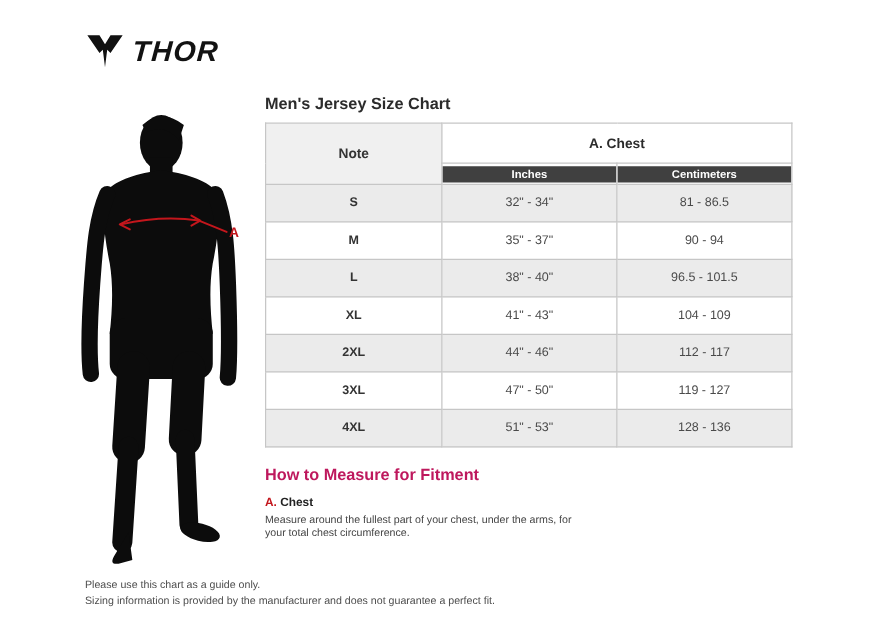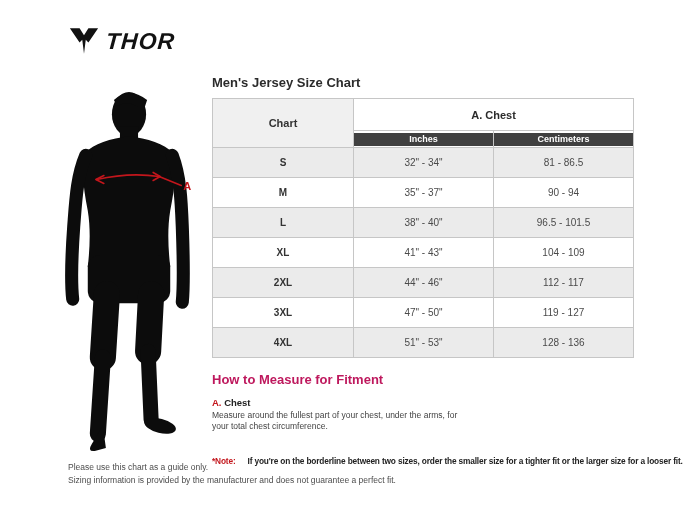--- a/index.html
+++ b/index.html
@@ -89,21 +89,21 @@
       <text x="124" y="101" fill="#c3161c" font-size="11" font-weight="bold" font-family="Liberation Sans, sans-serif">A</text>
     </svg>
   </div>
 
   <main class="content">
     <h1 class="chart-title">Men's Jersey Size Chart</h1>
 
     <table class="size-chart">
       <thead>
         <tr>
-          <th class="size-head" rowspan="2">Chart</th>
+          <th class="size-head" rowspan="2">Note</th>
           <th class="group-head" colspan="2">A. Chest</th>
         </tr>
         <tr>
           <th class="unit-cell">
             <div class="unit-bar">Inches</div>
           </th>
           <th class="unit-cell">
             <div class="unit-bar">Centimeters</div>
           </th>
         </tr>
@@ -149,23 +149,20 @@
 
     <section>
       <h2 class="measure-heading">How to Measure for Fitment</h2>
       <p class="measure-label">
         <span class="red">A.</span>
         <span>Chest</span>
       </p>
       <p class="measure-desc">Measure around the fullest part of your chest, under the arms, for your total chest circumference.</p>
     </section>
 
-    <p class="note">
-      <span class="note-label red">*Note:</span><span>If you're on the borderline between two sizes, order the smaller size for a tighter fit or the larger size for a looser fit.</span>
-    </p>
   </main>
 
   <footer class="disclaimer">
     <p>Please use this chart as a guide only.</p>
     <p>Sizing information is provided by the manufacturer and does not guarantee a perfect fit.</p>
   </footer>
 
 </div>
 
 </body></html>

